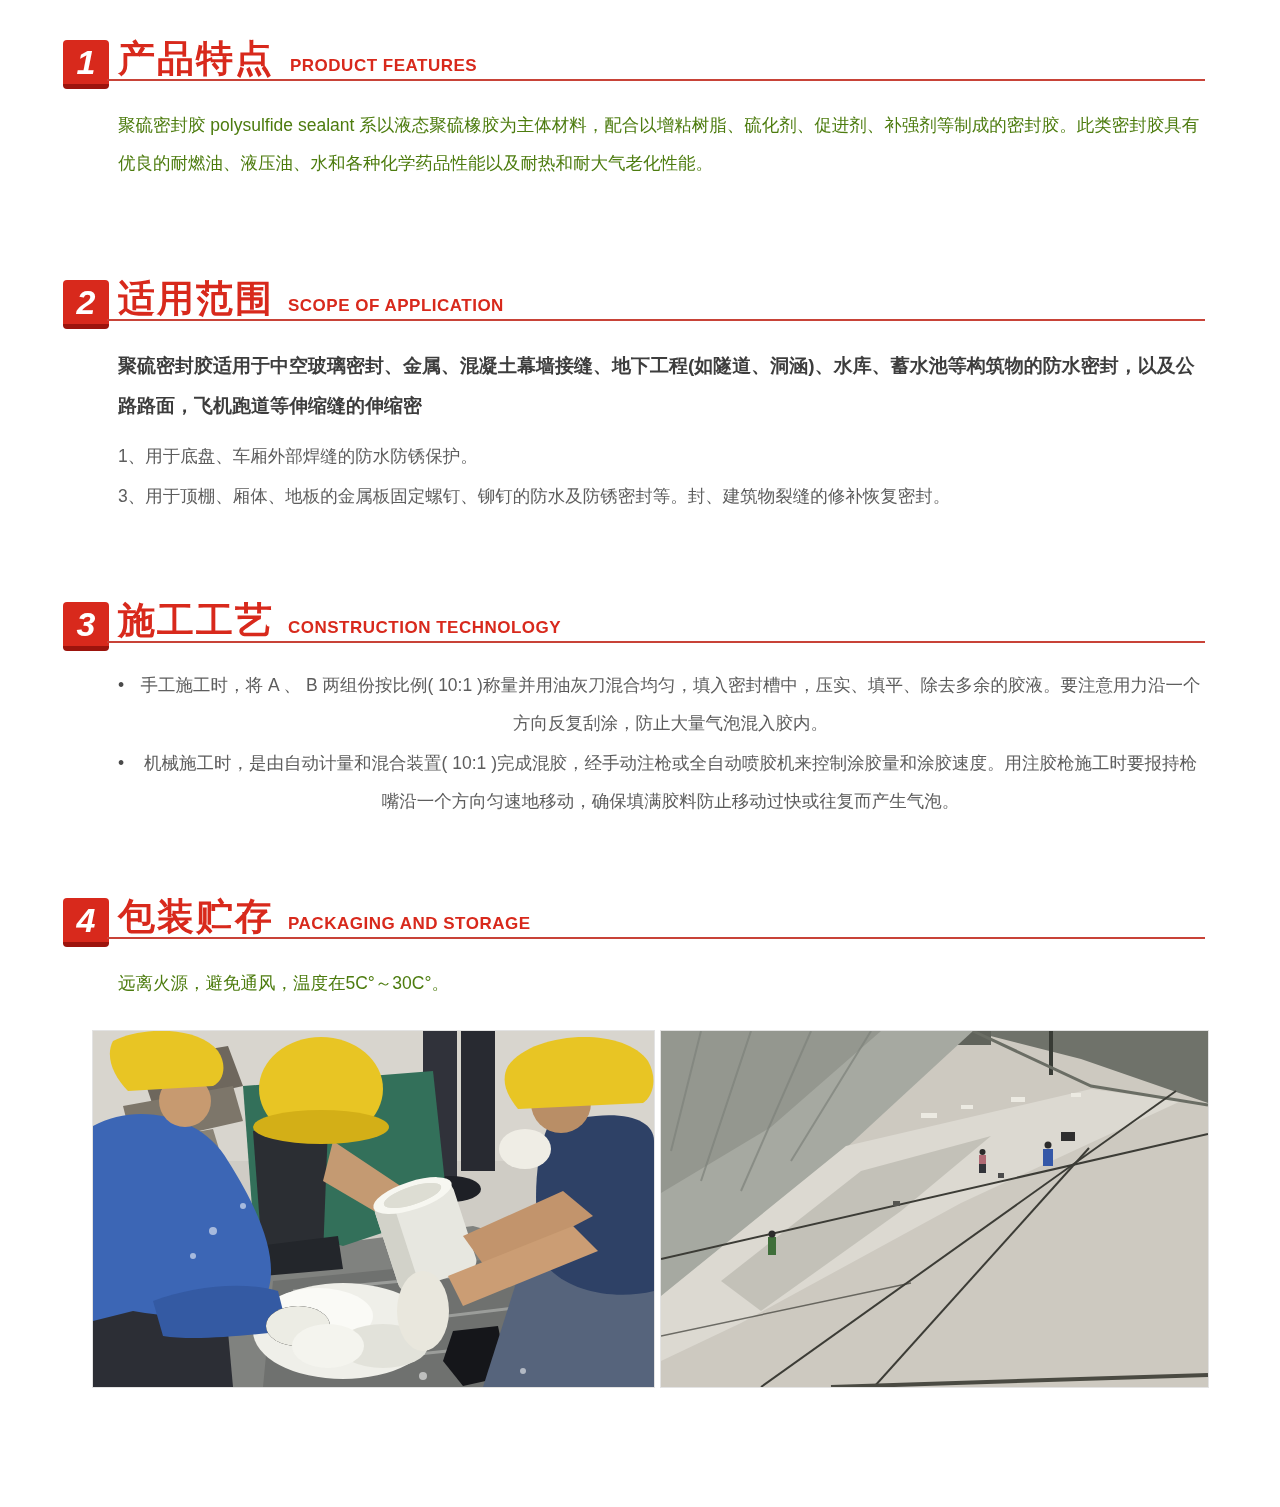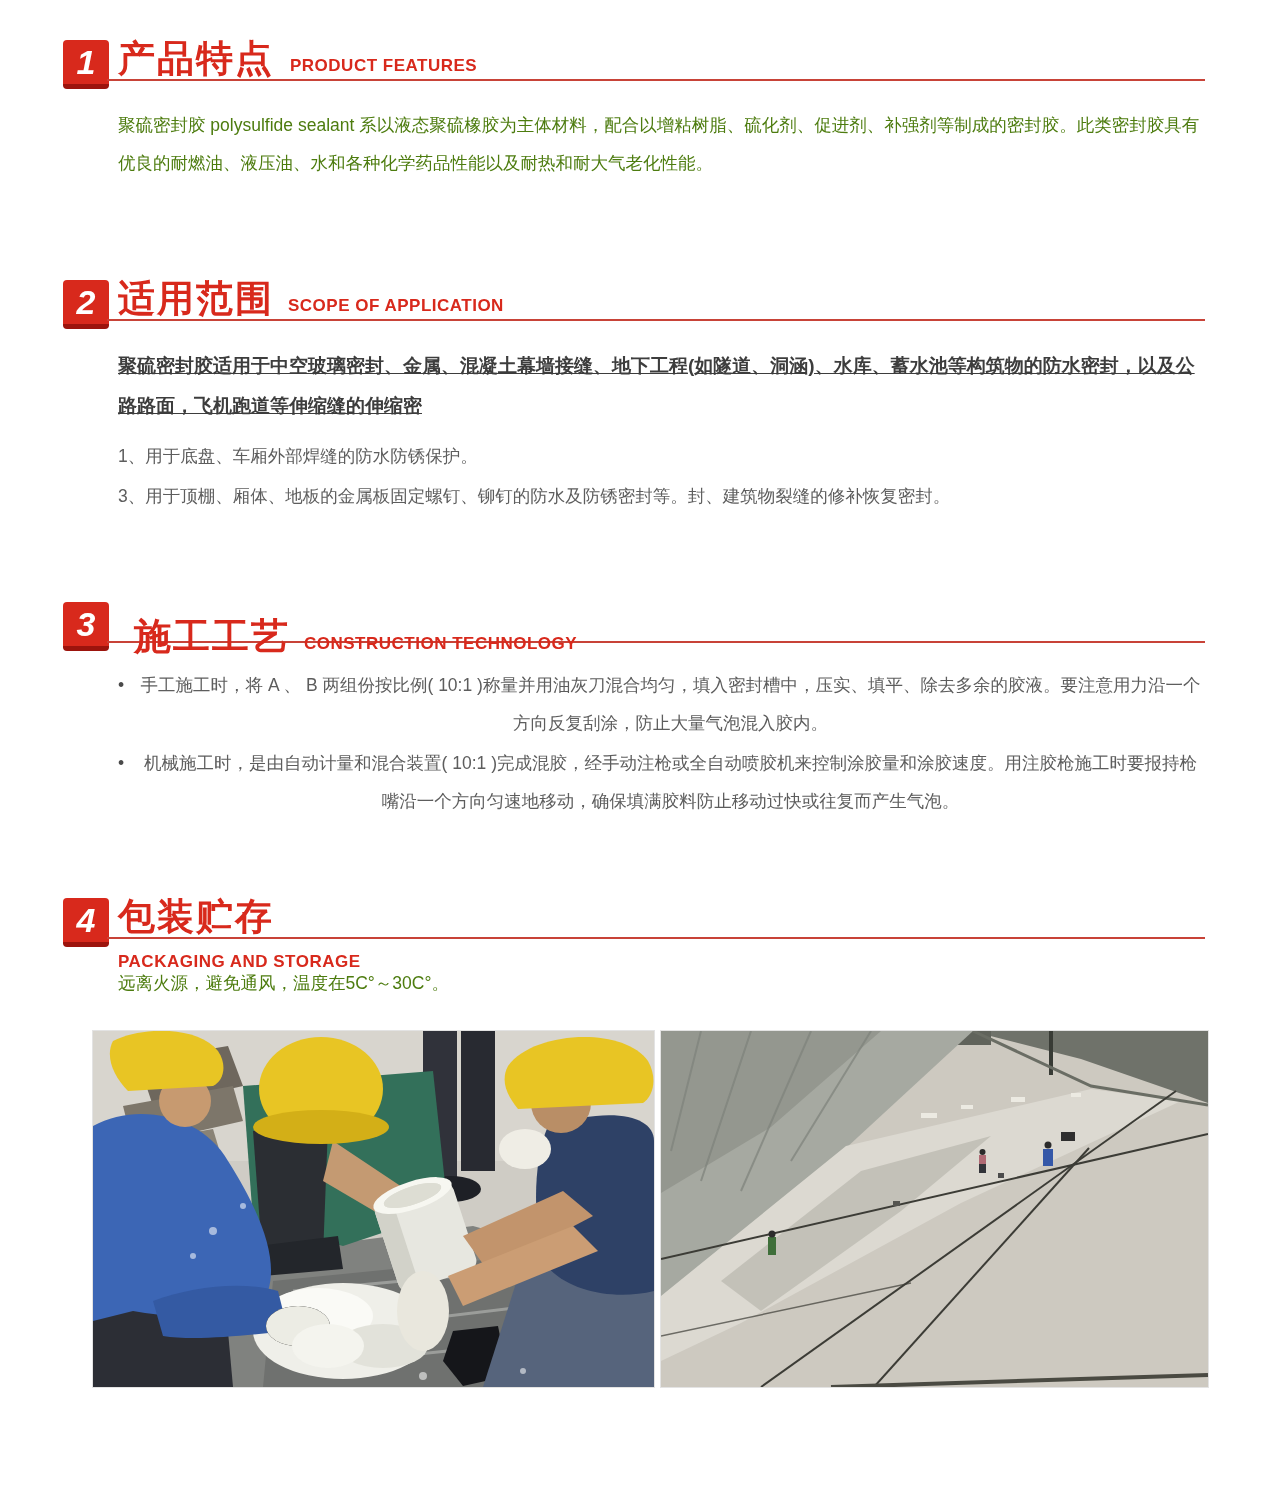--- a/index.html
+++ b/index.html
@@ -18,21 +18,21 @@
     color:#ffffff;font-size:34px;font-weight:bold;font-style:italic;
     box-sizing:content-box;
   }
   .rule{position:absolute;left:44px;right:0;top:39px;height:2px;background:#c84338;}
   .titles{position:absolute;left:55px;top:-2px;display:flex;align-items:baseline;gap:14px;white-space:nowrap;}
   .zh{font-size:37px;line-height:42px;font-weight:bold;color:#d8291c;letter-spacing:2px;}
   .en{font-size:17px;font-weight:bold;color:#d8291c;letter-spacing:0.5px;}
 
   
   .body-p{margin:16px 0 0 55px;font-size:17.5px;line-height:38px;color:#4d7c0f;}
-  .lead-p{margin:16px 0 0 55px;font-size:19px;line-height:40px;color:#3d3d3d;font-weight:bold;text-decoration:underline;}
+  .lead-p{margin:16px 0 0 55px;font-size:19px;line-height:40px;color:#3d3d3d;font-weight:bold;}
   .item-p{margin:0 0 0 55px;font-size:17.5px;line-height:36px;color:#5d5d5d;}
   .items{margin-top:12px;}
   .item-p + .item-p{margin-top:4px;}
   .bullets{margin:14px 0 0 55px;padding:0;list-style:none;text-align:center;}
   .bullets li{position:relative;padding-left:18px;font-size:17.5px;line-height:38px;color:#5d5d5d;margin-bottom:2px;}
   .bullets li::before{content:"\2022";position:absolute;left:0;top:0;color:#4a4a4a;}
 
   .sec-2{margin-top:98px;}
   .sec-3{margin-top:88px;}
   .sec-4{margin-top:78px;}
@@ -79,38 +79,38 @@
         <p class="item-p">3、用于顶棚、厢体、地板的金属板固定螺钉、铆钉的防水及防锈密封等。封、建筑物裂缝的修补恢复密封。</p>
       </div>
     </section>
 
     <section class="sec sec-3">
       <header class="sec-header">
         <div class="num-box">
           <span>3</span>
         </div>
         <div class="rule"></div>
-        <h2 class="titles" style="margin:16px;">
+        <h2 class="titles" style="margin:0;">
           <span class="zh">施工工艺</span>
           <span class="en">CONSTRUCTION TECHNOLOGY</span>
         </h2>
       </header>
       <ul class="bullets">
         <li>手工施工时，将 A 、 B 两组份按比例( 10:1 )称量并用油灰刀混合均匀，填入密封槽中，压实、填平、除去多余的胶液。要注意用力沿一个方向反复刮涂，防止大量气泡混入胶内。</li>
         <li>机械施工时，是由自动计量和混合装置( 10:1 )完成混胶，经手动注枪或全自动喷胶机来控制涂胶量和涂胶速度。用注胶枪施工时要报持枪嘴沿一个方向匀速地移动，确保填满胶料防止移动过快或往复而产生气泡。</li>
       </ul>
     </section>
 
     <section class="sec sec-4">
       <header class="sec-header">
         <div class="num-box">
           <span>4</span>
         </div>
         <div class="rule"></div>
-        <h2 class="titles" style="margin:0;flex-direction:column;">
+        <h2 class="titles" style="margin:0;">
           <span class="zh">包装贮存</span>
           <span class="en">PACKAGING AND STORAGE</span>
         </h2>
       </header>
       <p class="body-p">远离火源，避免通风，温度在5C°～30C°。</p>
     </section>
 
     <div class="photos">
 
       <figure class="photo" style="margin:0;">

